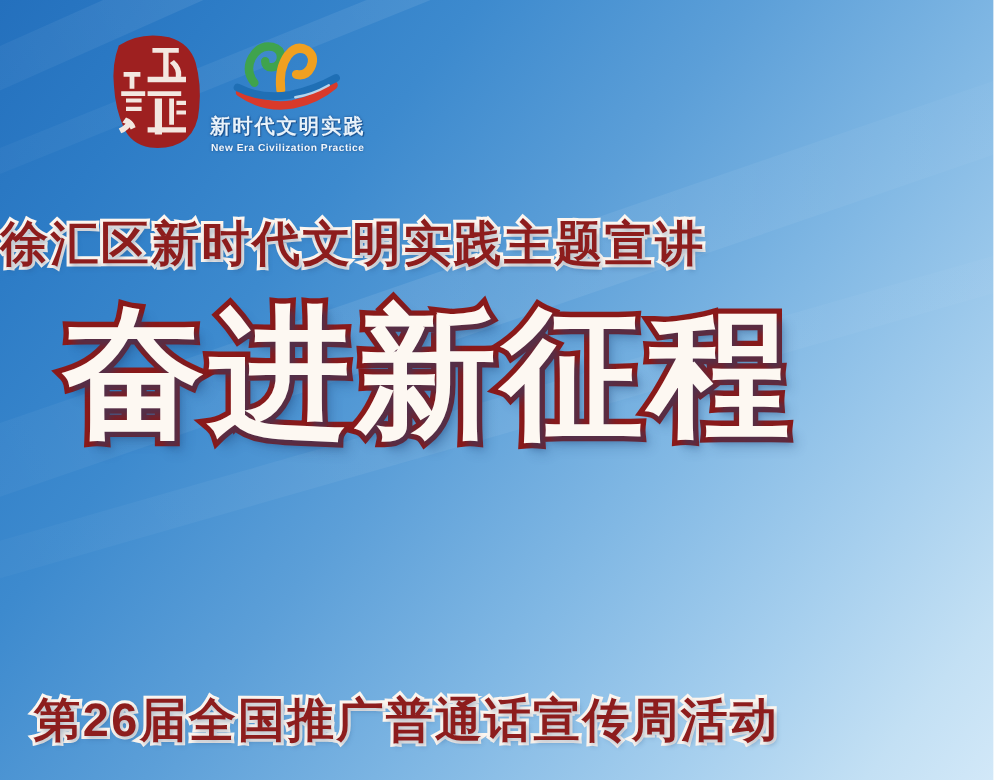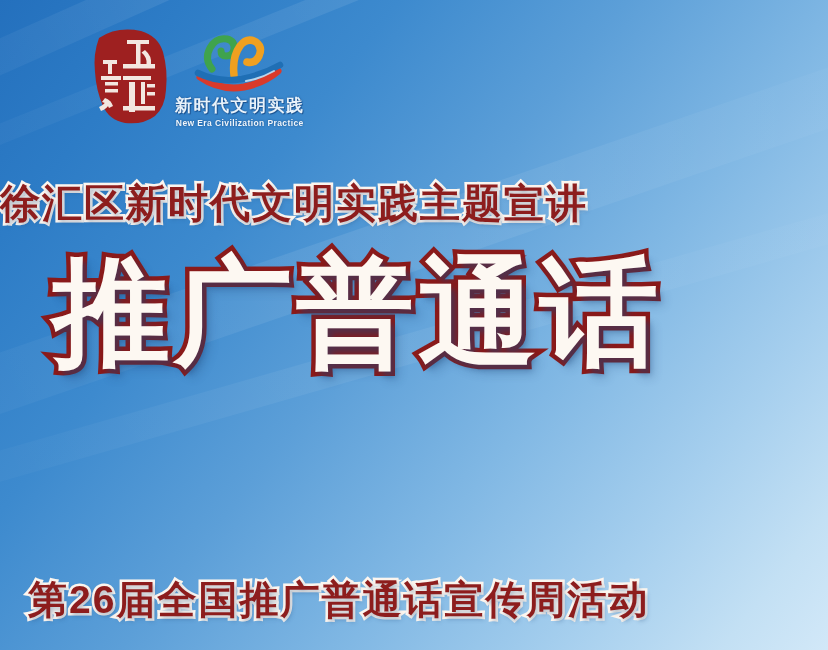--- a/index.html
+++ b/index.html
@@ -209,17 +209,17 @@
 
         <path d="M56 50 Q70 48 84 40" fill="none" stroke="#cfe6f7" stroke-width="2" stroke-linecap="round" opacity=".85"></path>
       </svg>
       <div class="emblem-cn">新时代文明实践</div>
       <div class="emblem-en">New Era Civilization Practice</div>
     </div>
   </div>
 
   <div id="subtitle" class="redline">徐汇区新时代文明实践主题宣讲</div>
 
-  <div id="headline-1" class="headline">推广普通话</div>
+  <div id="headline-1" class="headline">奋进新征程</div>
 
   <div id="footer-line" class="redline">第26届全国推广普通话宣传周活动</div>
 
 </div>
 
 </body></html>

